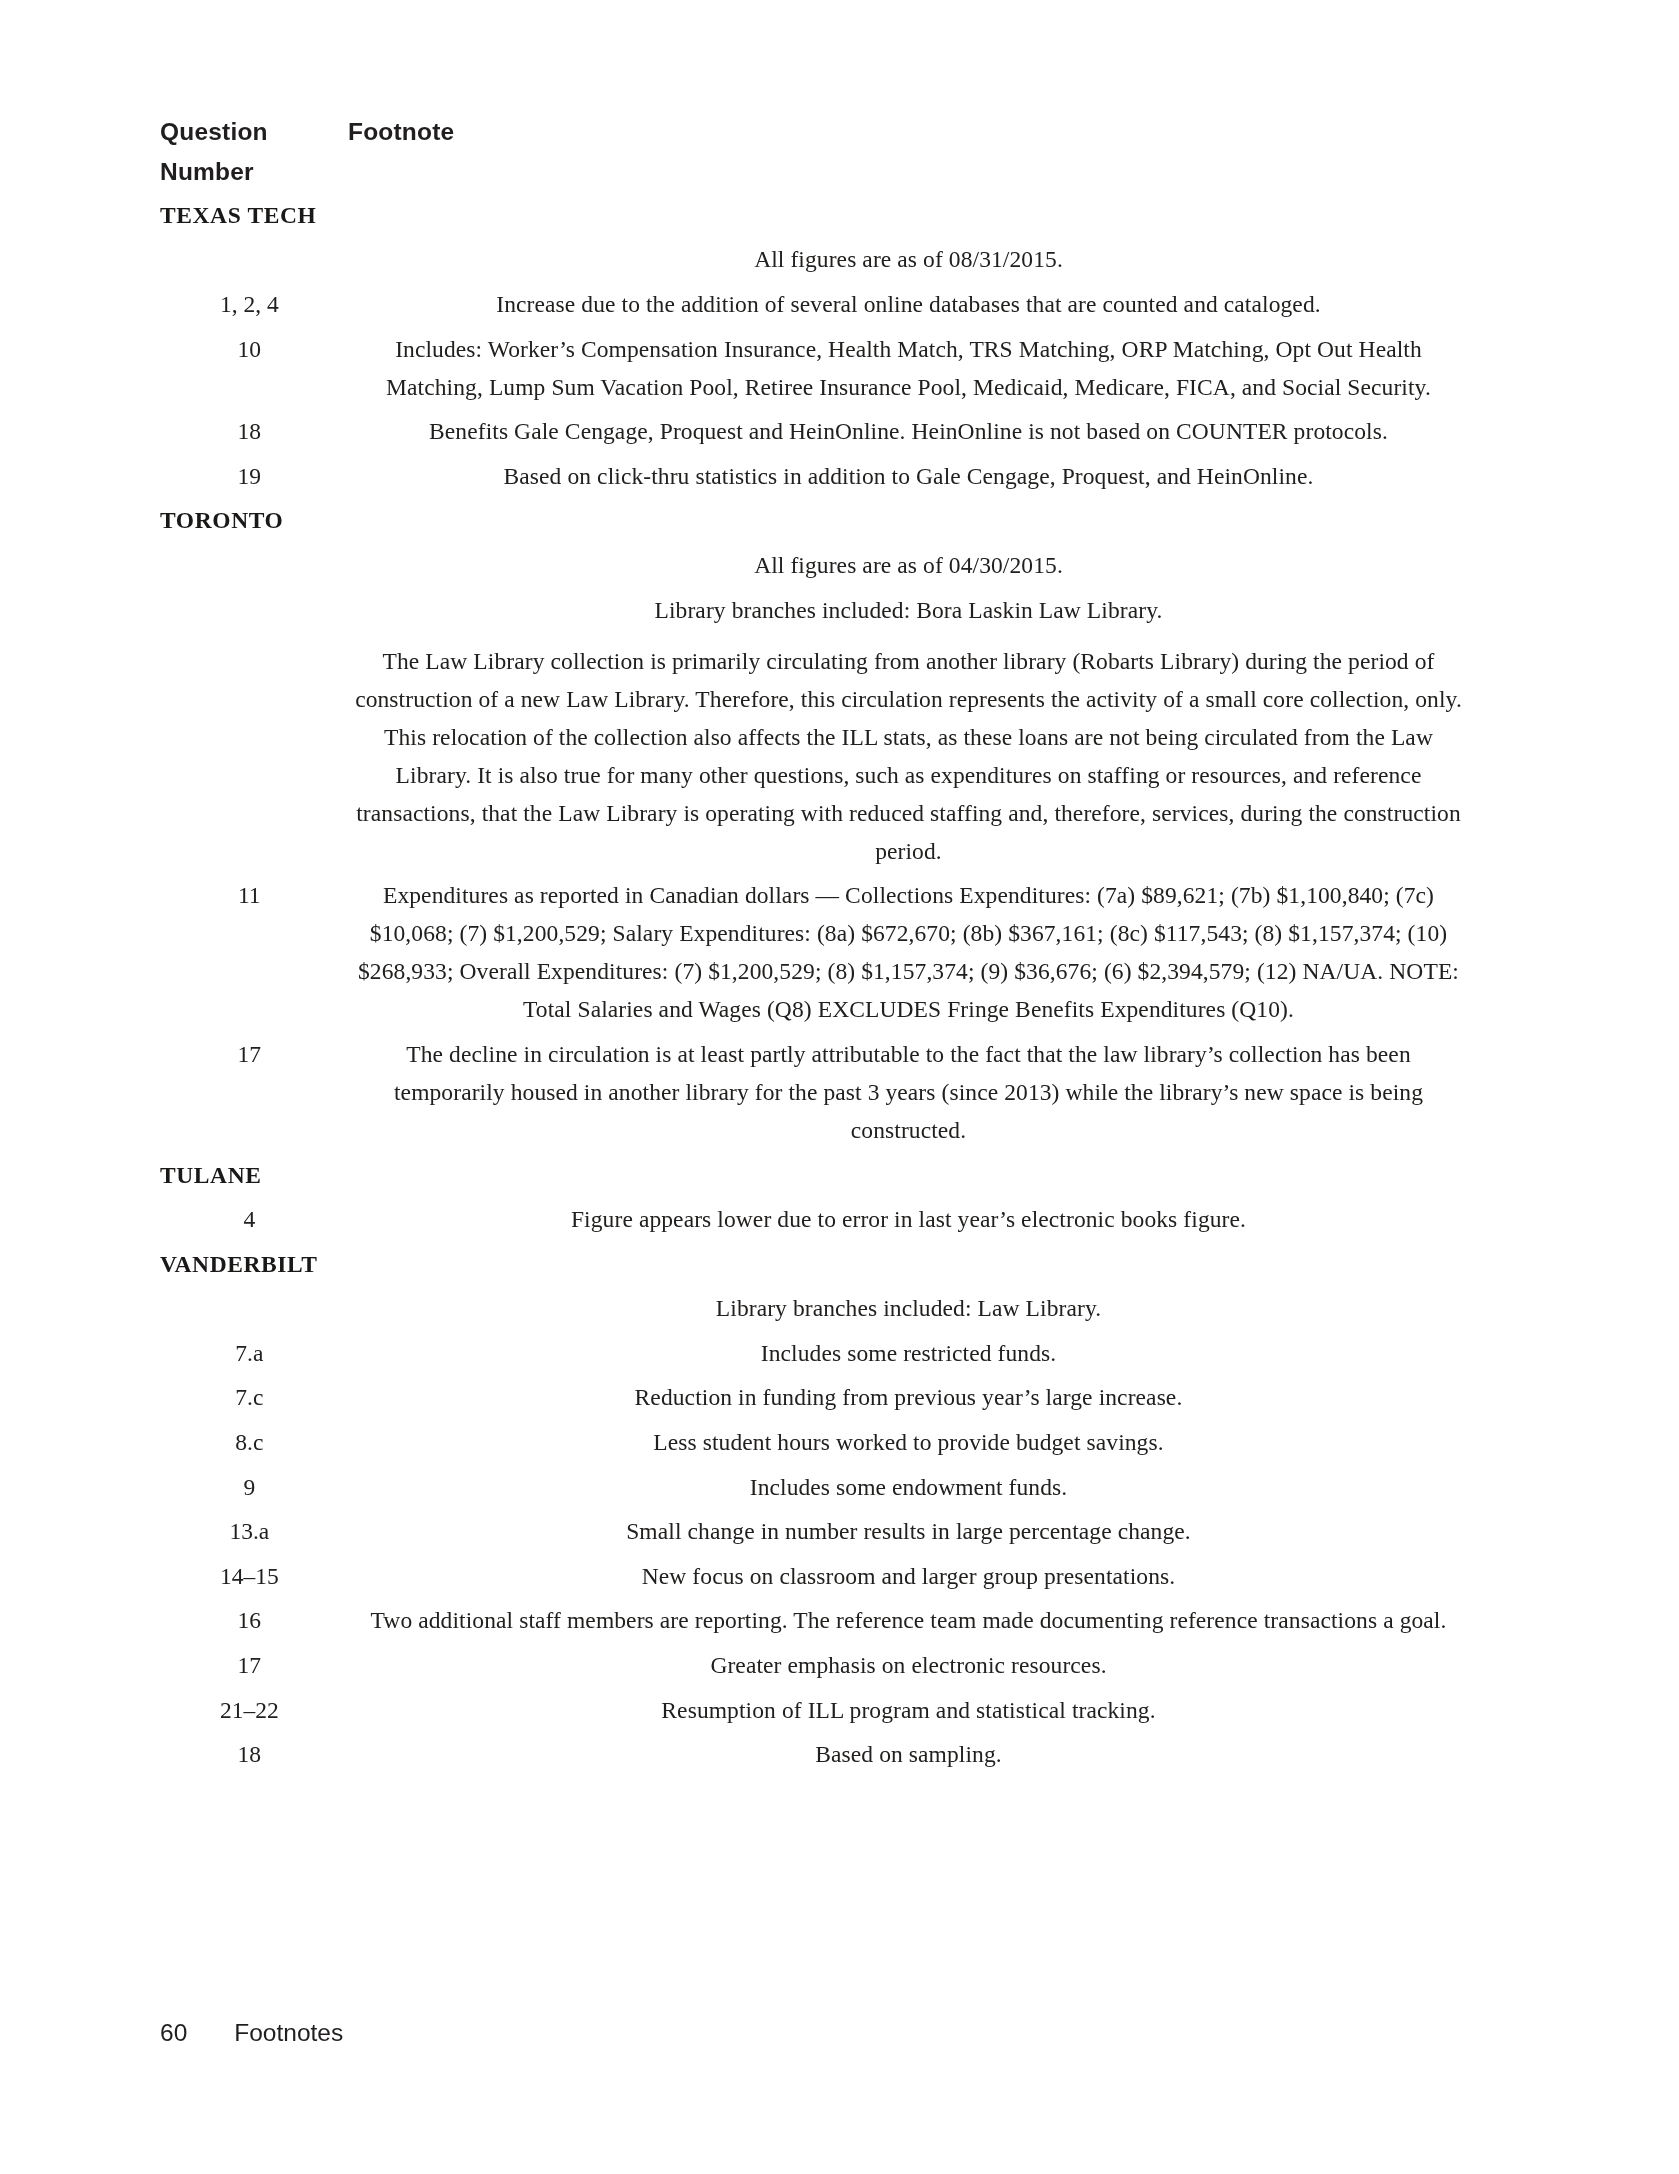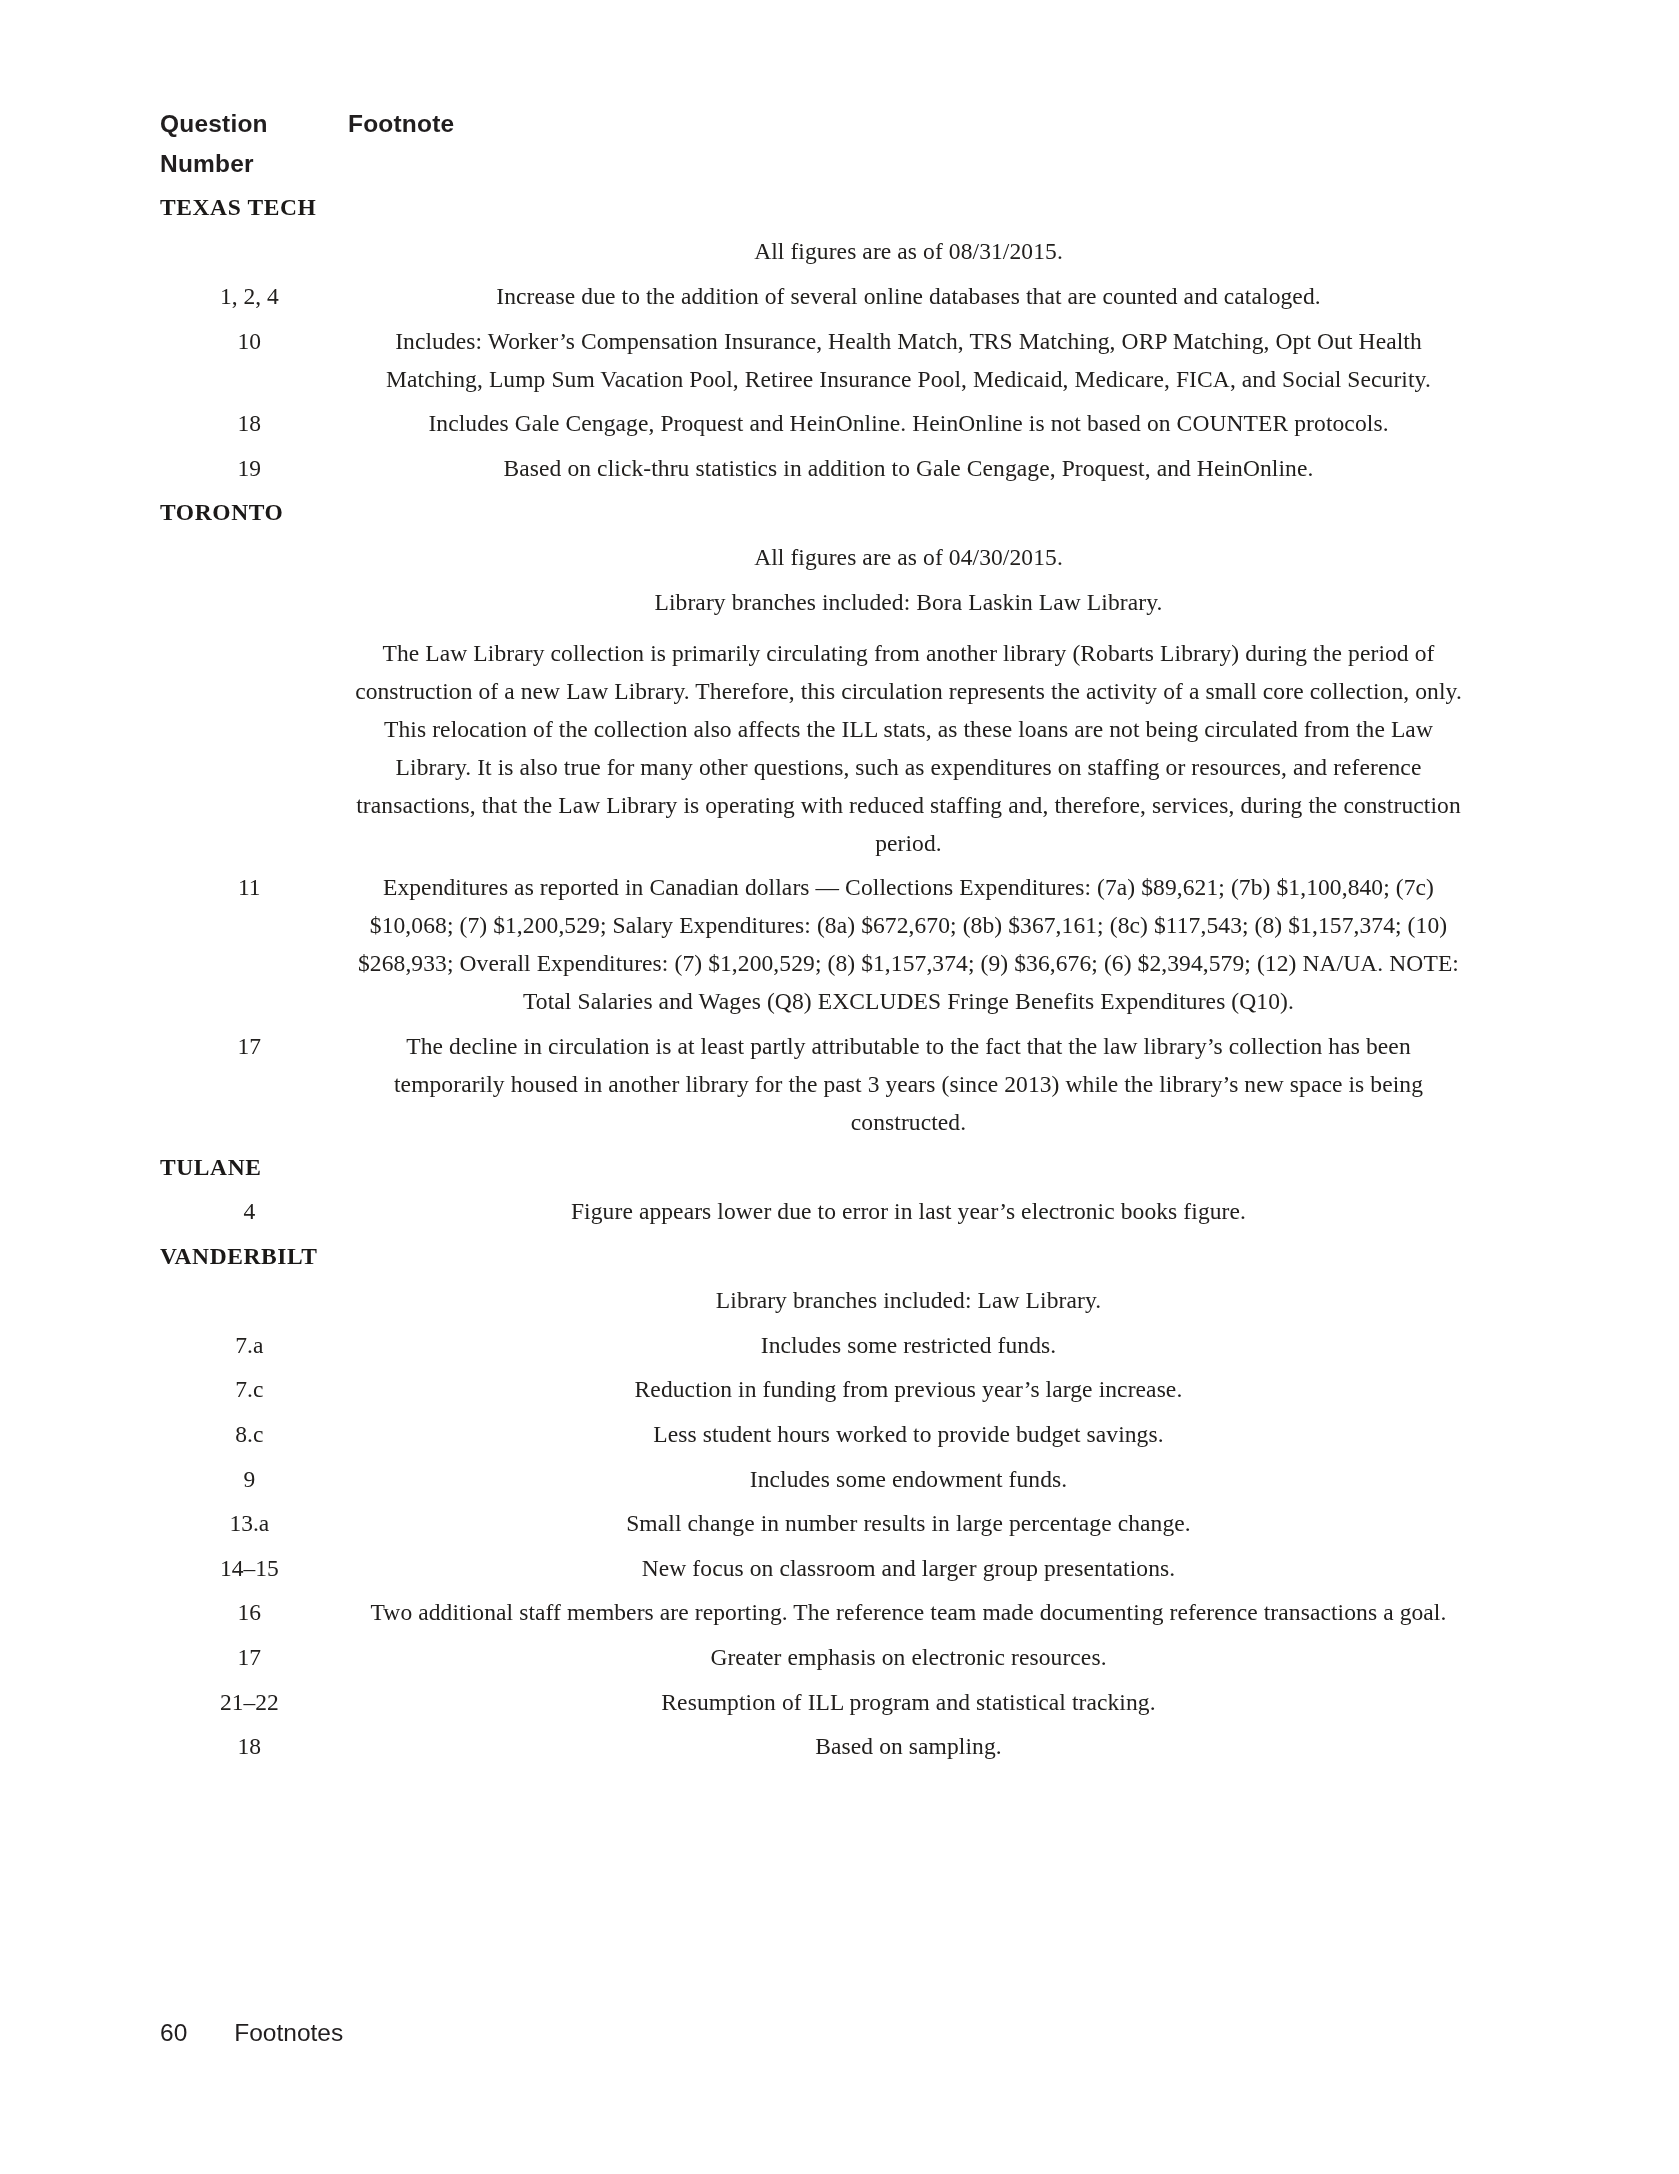--- a/index.html
+++ b/index.html
@@ -7,21 +7,21 @@
     position: relative;
     width: 1680px;
     height: 2174px;
     background: #ffffff;
     overflow: hidden;
     color: #1d1b19;
   }
   .content {
     position: absolute;
     left: 160px;
-    top: 104px;
+    top: 112px;
     width: 1309px;
   }
   
   .table-header {
     display: grid;
     grid-template-columns: 188px 1fr;
     font-family: "Liberation Sans", sans-serif;
     font-weight: 700;
     font-size: 24.5px;
     line-height: 40px;
@@ -88,21 +88,21 @@
         <div class="row">
           <div class="num">1, 2, 4</div>
           <div class="txt">Increase due to the addition of several online databases that are counted and cataloged.</div>
         </div>
         <div class="row">
           <div class="num">10</div>
           <div class="txt">Includes: Worker’s Compensation Insurance, Health Match, TRS Matching, ORP Matching, Opt Out Health Matching, Lump Sum Vacation Pool, Retiree Insurance Pool, Medicaid, Medicare, FICA, and Social Security.</div>
         </div>
         <div class="row">
           <div class="num">18</div>
-          <div class="txt">Includes Gale Cengage, Proquest and HeinOnline. HeinOnline is not based on COUNTER protocols.</div>
+          <div class="txt">Benefits Gale Cengage, Proquest and HeinOnline. HeinOnline is not based on COUNTER protocols.</div>
         </div>
         <div class="row">
           <div class="num">19</div>
           <div class="txt">Based on click-thru statistics in addition to Gale Cengage, Proquest, and HeinOnline.</div>
         </div>
         <div class="section-title">TORONTO</div>
         <div class="row">
           <div class="num"></div>
           <div class="txt">All figures are as of 04/30/2015.</div>
         </div>

